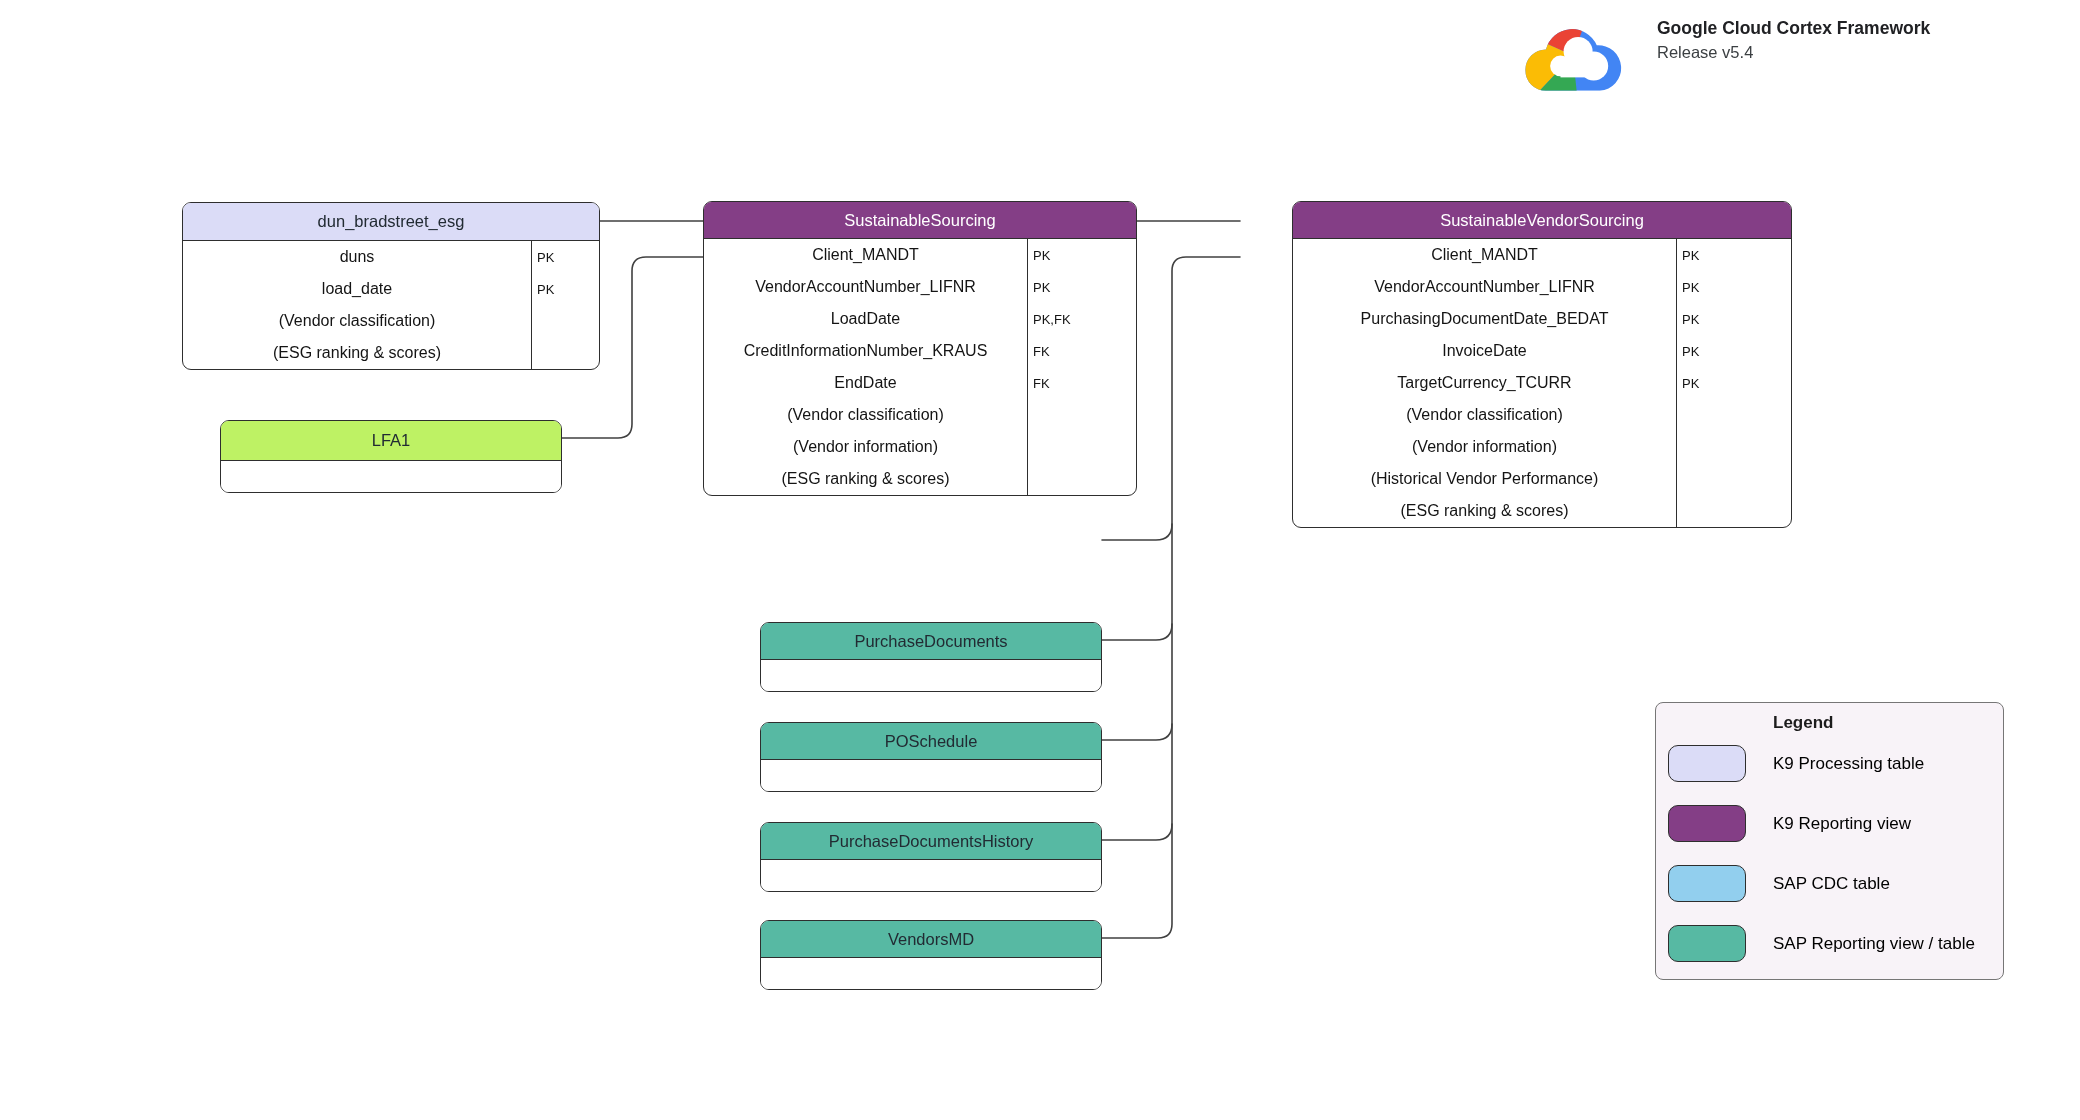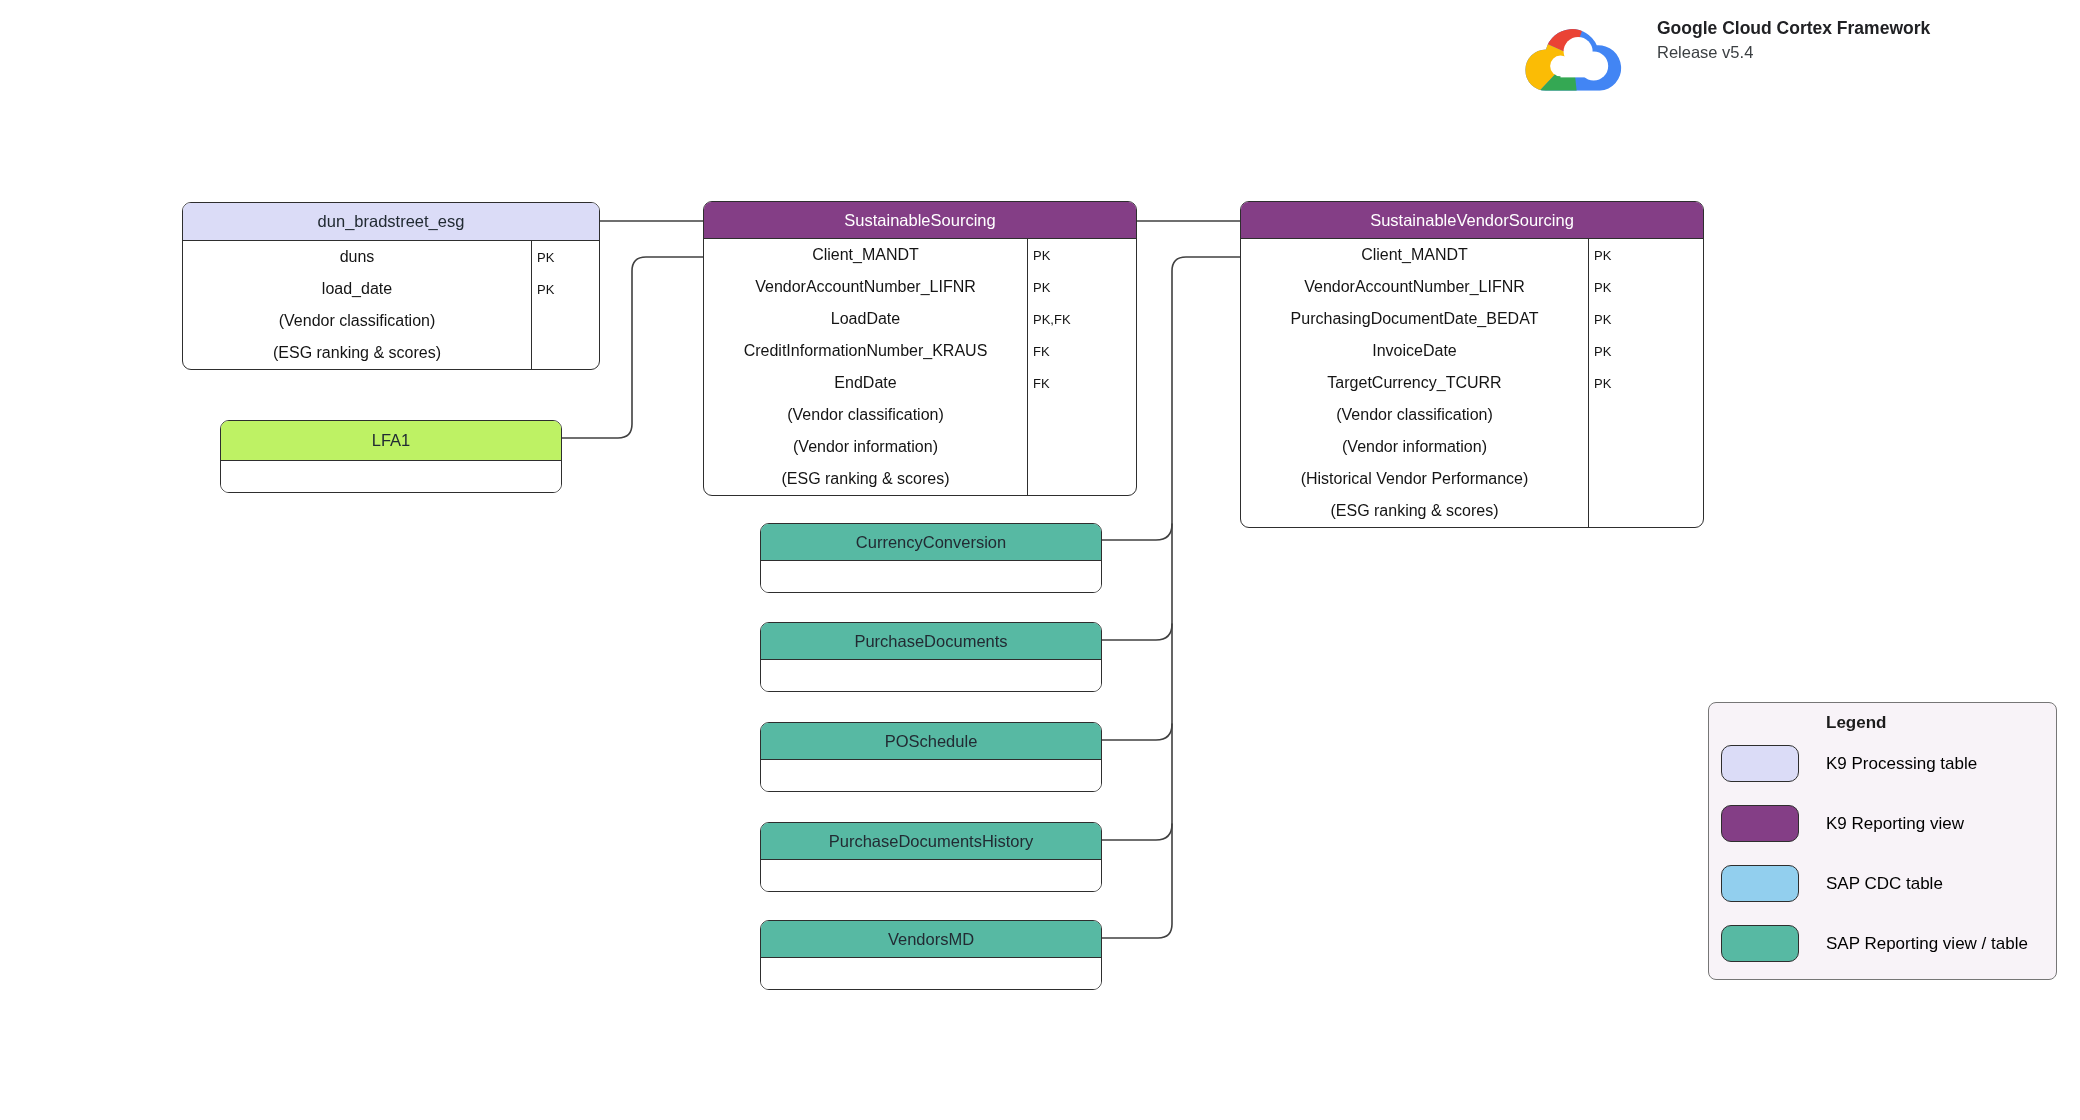--- a/index.html
+++ b/index.html
@@ -53,21 +53,21 @@
   #t-dun  .f-key { width: 68px; }
 
   #t-lfa1 { left: 220px;  top: 420px; width: 342px; }
   #t-lfa1 .entity-header { height: 40px; background: #92cfee; }
   #t-lfa1 .simple-body { height: 31px; }
 
   #t-ss   { left: 703px;  top: 201px; width: 434px; }
   #t-ss   .entity-header { height: 37px; background: #843e86; }
   #t-ss   .f-key { width: 109px; }
 
-  #t-svs  { left: 1240px; top: 201px; width: 464px; }
+  #t-svs  { left: 1292px; top: 201px; width: 500px; }
   #t-svs  .entity-header { height: 37px; background: #843e86; }
   #t-svs  .f-key { width: 115px; }
 
   .sap-table { left: 760px; width: 342px; }
   .sap-table .entity-header { height: 37px; background: #57b9a3; }
   .sap-table .simple-body { height: 31px; }
   #t-cc   { top: 523px; }
   #t-pd   { top: 622px; }
   #t-pos  { top: 722px; }
   #t-pdh  { top: 822px; }
@@ -76,21 +76,21 @@
   
   .brand { position: absolute; left: 1523px; top: 10px; display: flex; }
   .brand-logo { width: 104px; height: 85px; }
   .brand-text { margin-left: 30px; margin-top: 8px; }
   .brand-title { font-weight: bold; font-size: 17.5px; color: #202124; }
   .brand-sub   { font-size: 16.5px; color: #3c4043; margin-top: 4px; }
 
   
   .legend {
     position: absolute;
-    left: 1708px; top: 702px;
+    left: 1655px; top: 702px;
     width: 349px; height: 278px;
     background: #f8f3f8;
     border: 1.5px solid #767676;
     border-radius: 8px;
     box-sizing: border-box;
   }
   .legend-title {
     position: absolute; left: 117px; top: 10px;
     font-weight: bold; font-size: 17px; color: #1c1c1c;
   }
@@ -219,24 +219,20 @@
     <div class="erow">
       <span class="f-name">(Historical Vendor Performance)</span>
       <span class="f-key"></span>
     </div>
     <div class="erow">
       <span class="f-name">(ESG ranking &amp; scores)</span>
       <span class="f-key"></span>
     </div>
   </div>
 
-  <div class="entity sap-table" id="t-cc">
-    <div class="entity-header hdr-dark" style="background-color: rgb(87, 185, 163);">CurrencyConversion</div>
-    <div class="simple-body"></div>
-  </div>
 
   <div class="entity sap-table" id="t-pd">
     <div class="entity-header hdr-dark" style="background-color: rgb(87, 185, 163);">PurchaseDocuments</div>
     <div class="simple-body"></div>
   </div>
 
   <div class="entity sap-table" id="t-pos">
     <div class="entity-header hdr-dark" style="background-color: rgb(87, 185, 163);">POSchedule</div>
     <div class="simple-body"></div>
   </div>

